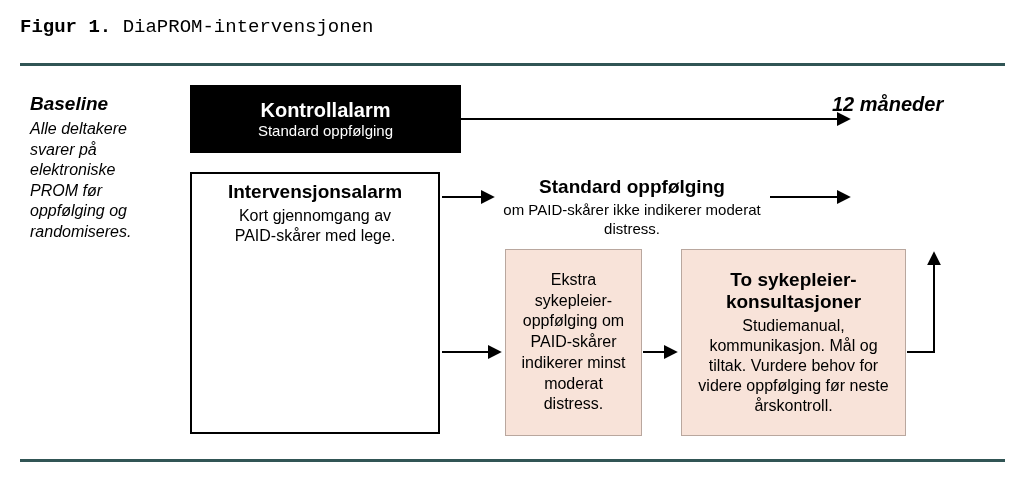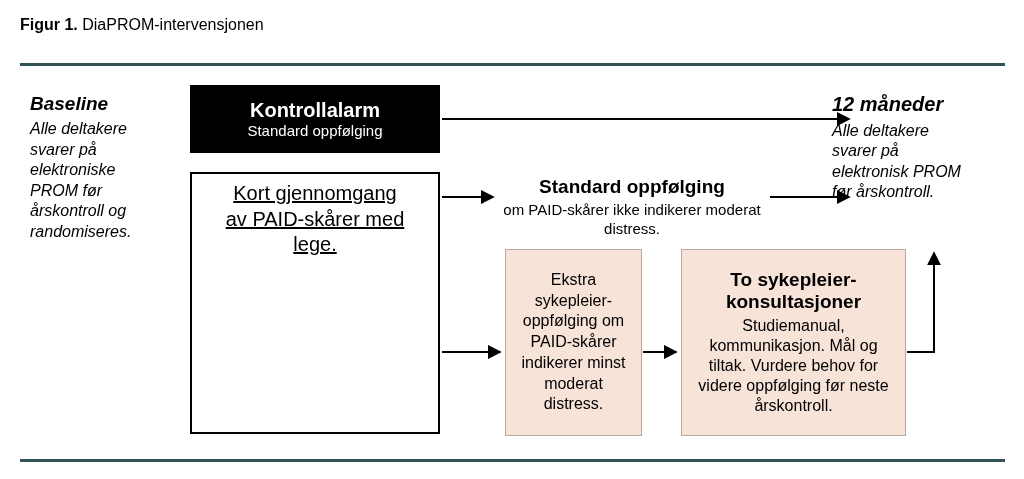--- a/index.html
+++ b/index.html
@@ -1,46 +1,46 @@
 <!DOCTYPE html>
 <html><head>
 <meta charset="utf-8">
 <style>
   html, body { margin:0; padding:0; background:#ffffff; }
   .canvas {
     position:relative; width:1024px; height:479px; background:#ffffff;
     font-family:"Liberation Sans", sans-serif; color:#000; overflow:hidden;
   }
-  .caption { position:absolute; left:20px; top:16px; font-size:16px; }
+  .caption { position:absolute; left:20px; top:16px; font-size:19px;font-family:Liberation Mono, monospace; }
   .caption .lbl { font-weight:bold; }
   .rule { position:absolute; left:20px; width:985px; height:3px; background:#315555; }
   .rule.top { top:63px; }
   .rule.bottom { top:459px; }
 
   .textcol { position:absolute; font-size:16px; line-height:1.28;font-style:italic; }
   .col-heading { font-size:19px; font-weight:bold; margin:0 0 3px 0; }
   #baseline { left:30px; top:92px; width:132px; }
   #tolv { left:832px; top:92px; width:135px; }
   #tolv .col-heading { font-size:20px; }
 
   .black-box {
-    position:absolute; left:190px; top:85px; width:250px; height:68px;
+    position:absolute; left:190px; top:85px; width:271px; height:68px;
     background:#000; color:#fff; text-align:center;
     display:flex; flex-direction:column; justify-content:center;
   }
   .black-box .h { font-size:20px; font-weight:bold; line-height:1.2; }
   .black-box .s { font-size:15px; line-height:1.2; }
 
   .white-box {
     position:absolute; left:190px; top:172px; width:250px; height:262px;
     box-sizing:border-box; background:#fff; border:2px solid #000;
     text-align:center; padding-top:7px;
   }
   .white-box .h { font-size:19px; font-weight:bold; line-height:1.2; margin-bottom:2px; }
-  .white-box .b { font-size:20px; line-height:1.28; max-width:190px; margin:0 auto;text-decoration:underline; }
+  .white-box .b { font-size:16px; line-height:1.28; max-width:190px; margin:0 auto; }
 
   .std-block { position:absolute; left:498px; top:176px; width:268px; text-align:center; }
   .std-block .h { font-size:19px; font-weight:bold; line-height:1.2; margin-bottom:2px; }
   .std-block .b { font-size:15px; line-height:1.25; }
 
   .pink {
     position:absolute; box-sizing:border-box;
     background:#f8e3d9; border:1px solid #b9a79e;
     text-align:center; font-size:16px; line-height:1.3;
     display:flex; flex-direction:column; justify-content:center;
@@ -61,49 +61,49 @@
   <div class="caption">
     <span class="lbl">Figur 1.</span>
     <span>DiaPROM-intervensjonen</span>
   </div>
 
   <div class="rule top"></div>
   <div class="rule bottom"></div>
 
   <div class="textcol" id="baseline">
     <div class="col-heading">Baseline</div>
-    <div>Alle deltakere svarer på elektroniske PROM før årskontroll og randomiseres.</div>
+    <div>Alle deltakere svarer på elektroniske PROM før oppfølging og randomiseres.</div>
   </div>
 
   <div class="black-box">
     <div class="h">Kontrollalarm</div>
     <div class="s">Standard oppfølging</div>
   </div>
 
   <div class="white-box">
+    <div class="h">Intervensjonsalarm</div>
     <div class="b">Kort gjennomgang av PAID-skårer med lege.</div>
   </div>
 
   <div class="std-block">
     <div class="h">Standard oppfølging</div>
     <div class="b">om PAID-skårer ikke indikerer moderat distress.</div>
   </div>
 
   <div class="pink" id="konsult">
     <div class="h">To sykepleier-konsultasjoner</div>
     <div class="b">Studiemanual, kommunikasjon. Mål og tiltak. Vurdere behov for videre oppfølging før neste årskontroll.</div>
   </div>
 
   <div class="pink" id="ekstra">
     <div>Ekstra sykepleier-oppfølging om PAID-skårer indikerer minst moderat distress.</div>
   </div>
 
   <div class="textcol" id="tolv">
     <div class="col-heading">12 måneder</div>
-    <div>Alle deltakere svarer på elektronisk PROM før årskontroll.</div>
   </div>
 
   <svg class="arrows" viewBox="0 0 1024 479" xmlns="http://www.w3.org/2000/svg">
     <defs>
       <marker id="ah" viewBox="0 0 10 10" refX="8" refY="5" markerWidth="7" markerHeight="7" orient="auto-start-reverse">
         <path d="M0,0 L10,5 L0,10 z" fill="#000"></path>
       </marker>
     </defs>
     <path d="M442 119 H848" stroke="#000" stroke-width="2" fill="none" marker-end="url(#ah)"></path>
     <path d="M442 197 H492" stroke="#000" stroke-width="2" fill="none" marker-end="url(#ah)"></path>

